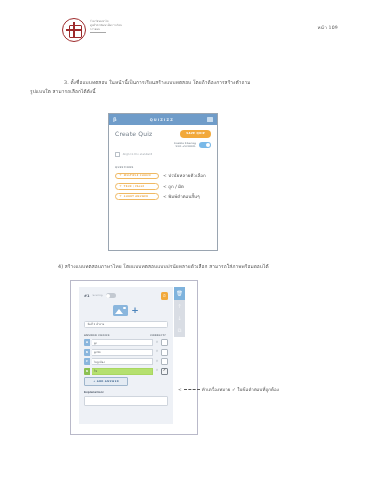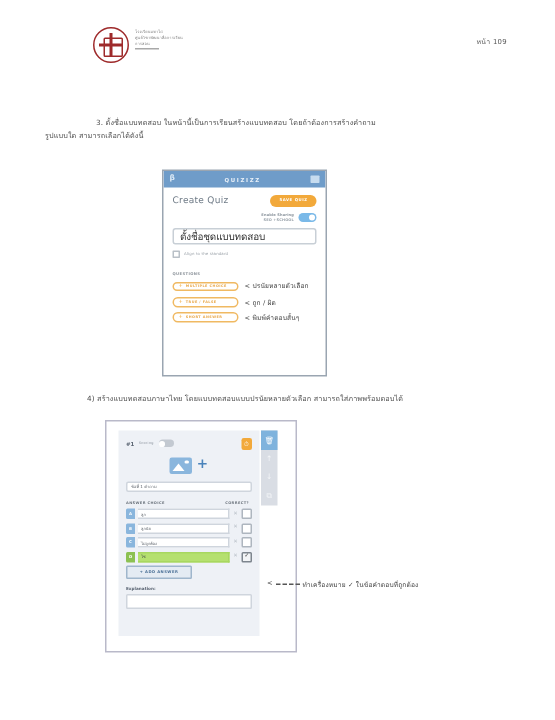--- a/index.html
+++ b/index.html
@@ -586,23 +586,20 @@
       </div>
 
       <div class="q-share-row">
         <span class="q-share-lbl">
           <span>Enable Sharing</span><br>
           <span class="l2">SEO +SCHOOL</span>
         </span>
         <span class="q-toggle"></span>
       </div>
 
-      <div class="q-name-input">
-        <span>ตั้งชื่อชุดแบบทดสอบ</span>
-      </div>
 
       <div class="q-check-row">
         <span class="q-check-box"></span>
         <span class="q-check-lbl">Align to the standard</span>
       </div>
 
       <div class="q-sect-lbl">QUESTIONS</div>
 
       <div class="q-type-list">
 

